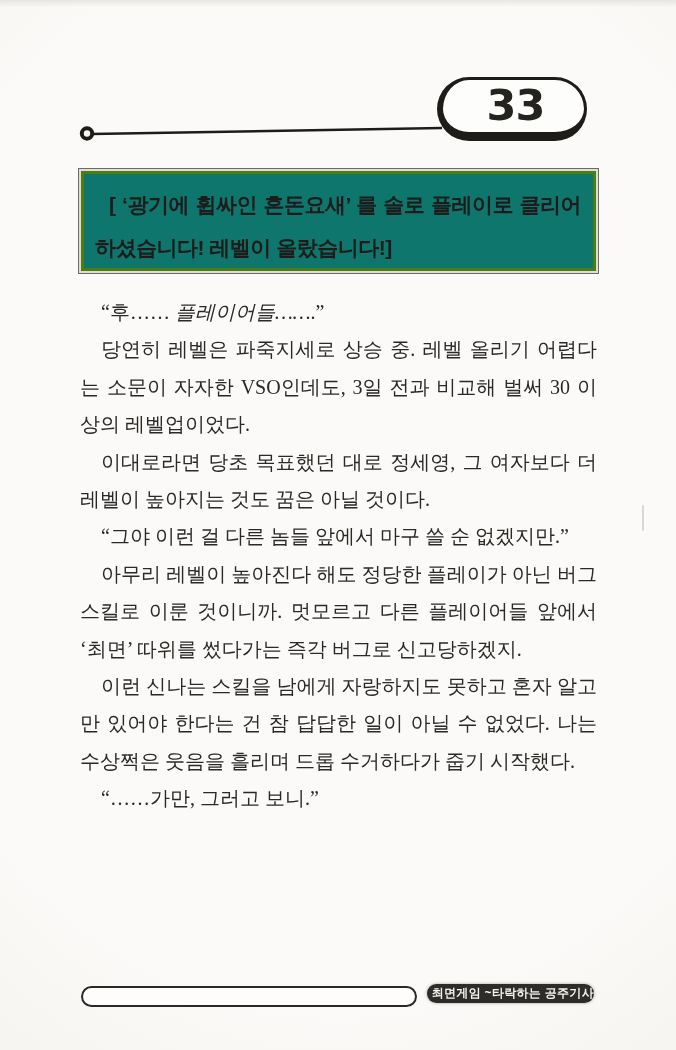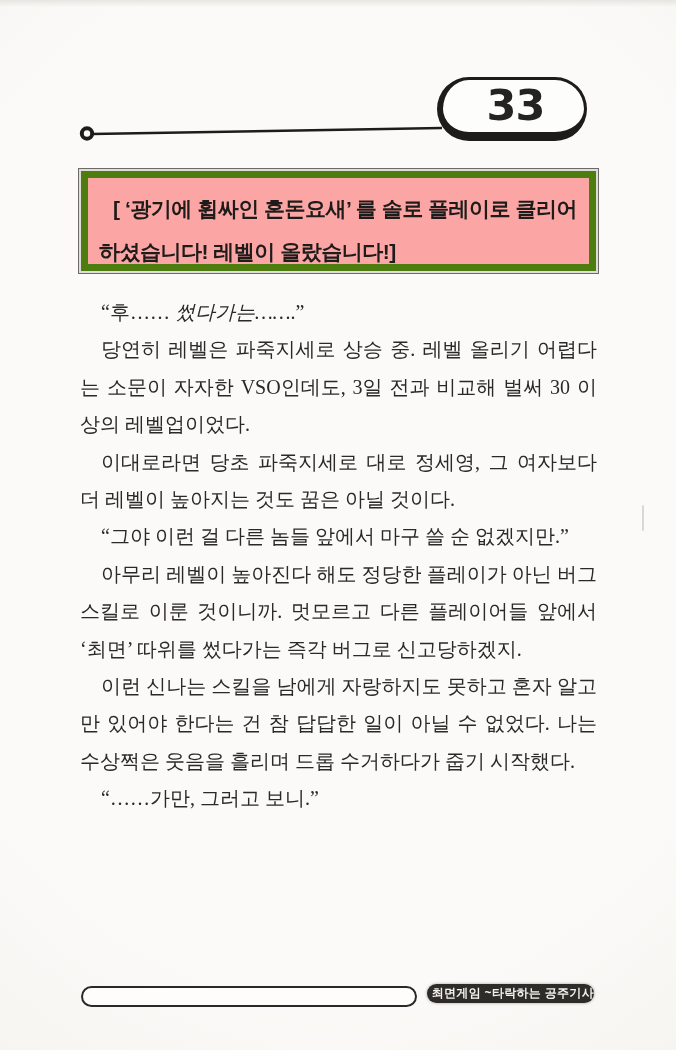--- a/index.html
+++ b/index.html
@@ -49,22 +49,22 @@
     position: absolute; left: 78px; top: 168px;
     width: 521px; height: 106px;
     box-sizing: border-box;
     border: 1px solid #6e6b66;
     background: #dfddd8;
     padding: 2px;
   }
   .system-box-inner {
     box-sizing: border-box;
     width: 100%; height: 100%;
-    border: 7px solid #4d7c0f;
-    background: #fca5a5;
+    border: 3px solid #4d7c0f;
+    background: #0f766e;
   }
   .system-text {
     margin: 0;
     font-family: "Liberation Sans", "DejaVu Sans", sans-serif;
     font-weight: 700;
     font-size: 21px;
     line-height: 43px;
     letter-spacing: -0.5px;
     color: #1d1c1a;
     padding: 9px 12px 0 11px;
@@ -136,23 +136,23 @@
     </div>
   </header>
 
   <section class="system-box">
     <div class="system-box-inner">
       <p class="system-text">[ ‘광기에 휩싸인 혼돈요새’ 를 솔로 플레이로 클리어 하셨습니다! 레벨이 올랐습니다!]</p>
     </div>
   </section>
 
   <main class="body-text">
-    <p><span>“후…… </span><em>썼다가는……</em><span>.”</span></p>
+    <p><span>“후…… </span><em>플레이어들……</em><span>.”</span></p>
     <p>당연히 레벨은 파죽지세로 상승 중. 레벨 올리기 어렵다는 소문이 자자한 VSO인데도, 3일 전과 비교해 벌써 30 이상의 레벨업이었다.</p>
-    <p>이대로라면 당초 파죽지세로 대로 정세영, 그 여자보다 더 레벨이 높아지는 것도 꿈은 아닐 것이다.</p>
+    <p>이대로라면 당초 목표했던 대로 정세영, 그 여자보다 더 레벨이 높아지는 것도 꿈은 아닐 것이다.</p>
     <p>“그야 이런 걸 다른 놈들 앞에서 마구 쓸 순 없겠지만.”</p>
     <p>아무리 레벨이 높아진다 해도 정당한 플레이가 아닌 버그 스킬로 이룬 것이니까. 멋모르고 다른 플레이어들 앞에서 ‘최면’ 따위를 썼다가는 즉각 버그로 신고당하겠지.</p>
     <p>이런 신나는 스킬을 남에게 자랑하지도 못하고 혼자 알고만 있어야 한다는 건 참 답답한 일이 아닐 수 없었다. 나는 수상쩍은 웃음을 흘리며 드롭 수거하다가 줍기 시작했다.</p>
     <p>“……가만, 그러고 보니.”</p>
   </main>
 
   <footer class="page-footer">
     <div class="footer-pill"></div>
     <div class="series-badge">
       <span>최면게임 ~타락하는 공주기사~</span>

